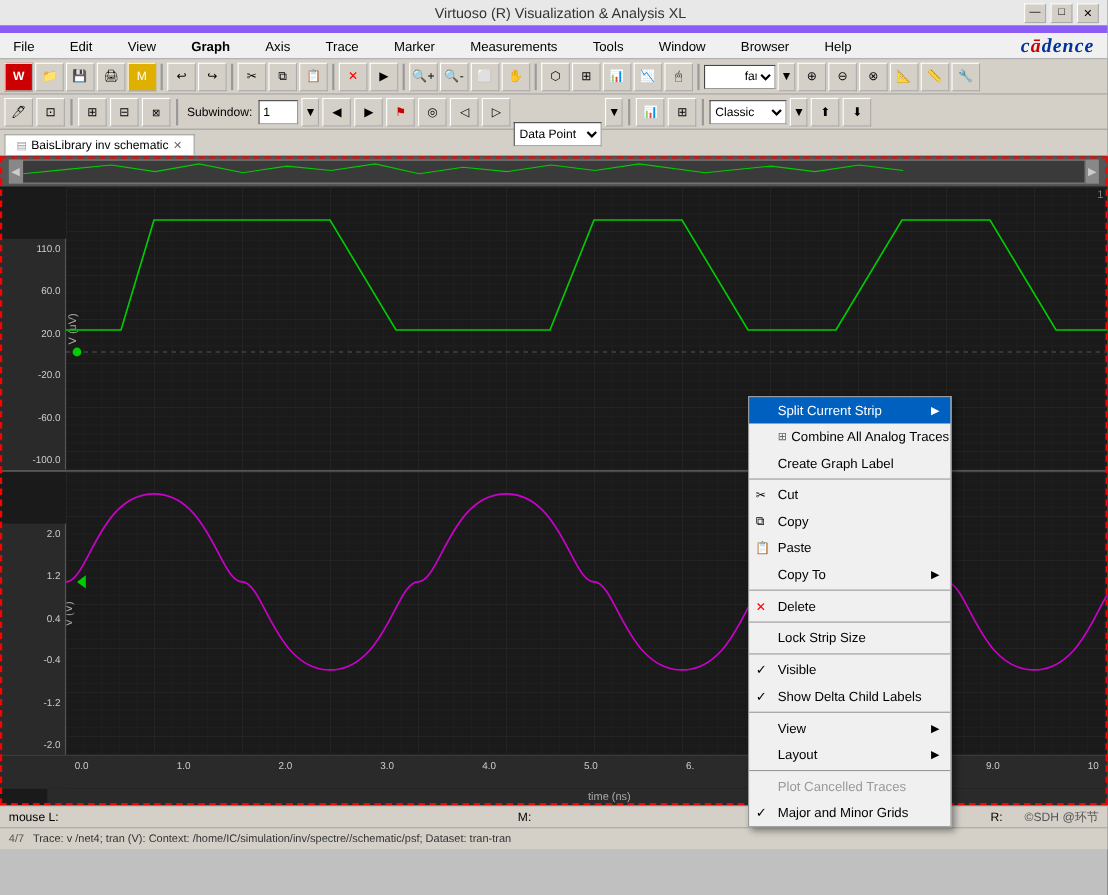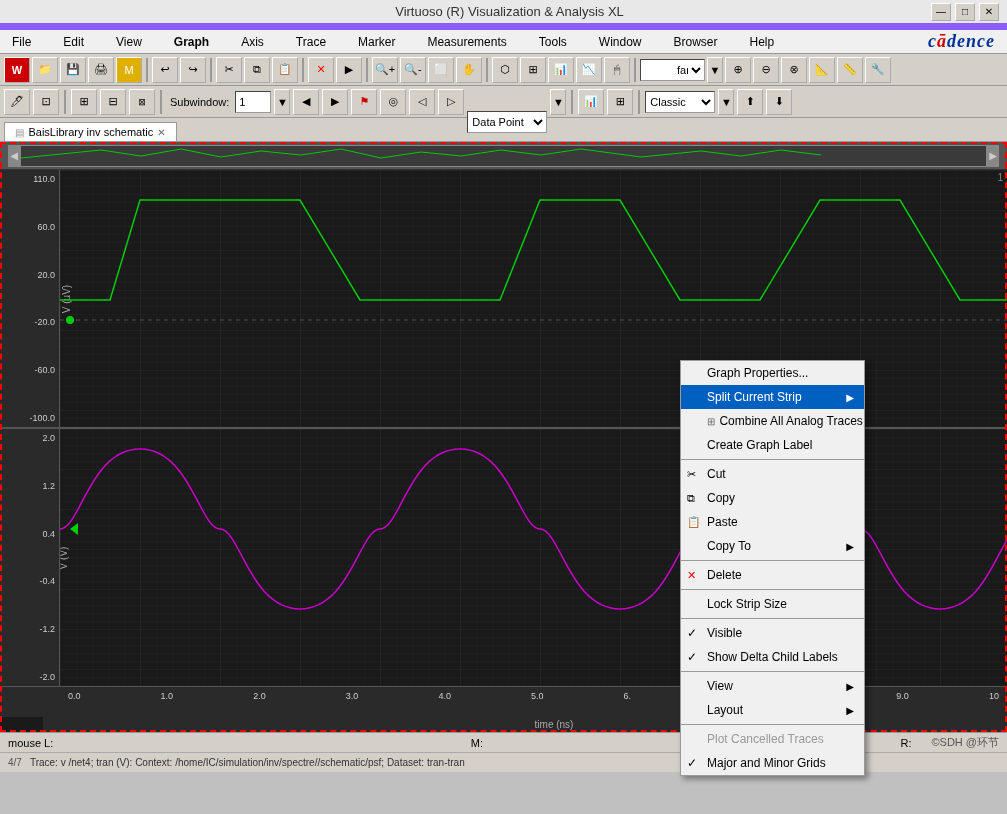--- a/index.html
+++ b/index.html
@@ -205,20 +205,21 @@
       background: #2a2a2a;
       display: flex;
       flex-direction: column;
       justify-content: space-between;
       align-items: flex-end;
       padding: 4px 4px;
       font-size: 9px;
       color: #ccc;
       border-right: 1px solid #555;
       flex-shrink: 0;
+      margin-top: 47px;
     }
     .strip-canvas {
       flex: 1;
       background: #1a1a1a;
       position: relative;
       overflow: hidden;
     }
 
     
     .grid-svg {
@@ -540,23 +541,20 @@
   <span>R:</span>
   <span style="color:#555;">©SDH @环节</span>
 </div>
 
 <div id="statusbar2" style="background:#d4d0c8; height:20px; display:flex; align-items:center; font-size:10px; padding:0 8px; border-top:1px solid #aaa;">
   <span style="color:#555; margin-right:8px;">4/7</span>
   <span>Trace: v /net4; tran (V): Context: /home/IC/simulation/inv/spectre//schematic/psf; Dataset: tran-tran</span>
 </div>
 
 <div id="context-menu">
-  <div class="cm-item">
-    <span>Graph Properties...</span>
-  </div>
   <div class="cm-item highlighted">
     <span>Split Current Strip</span>
     <span class="cm-arrow">▶</span>
   </div>
   <div class="cm-item" style="padding-left:26px; display:flex; align-items:center; gap:4px;">
     <span style="font-size:10px; color:#666;">⊞</span>
     <span>Combine All Analog Traces</span>
   </div>
   <div class="cm-item">
     <span>Create Graph Label</span>

